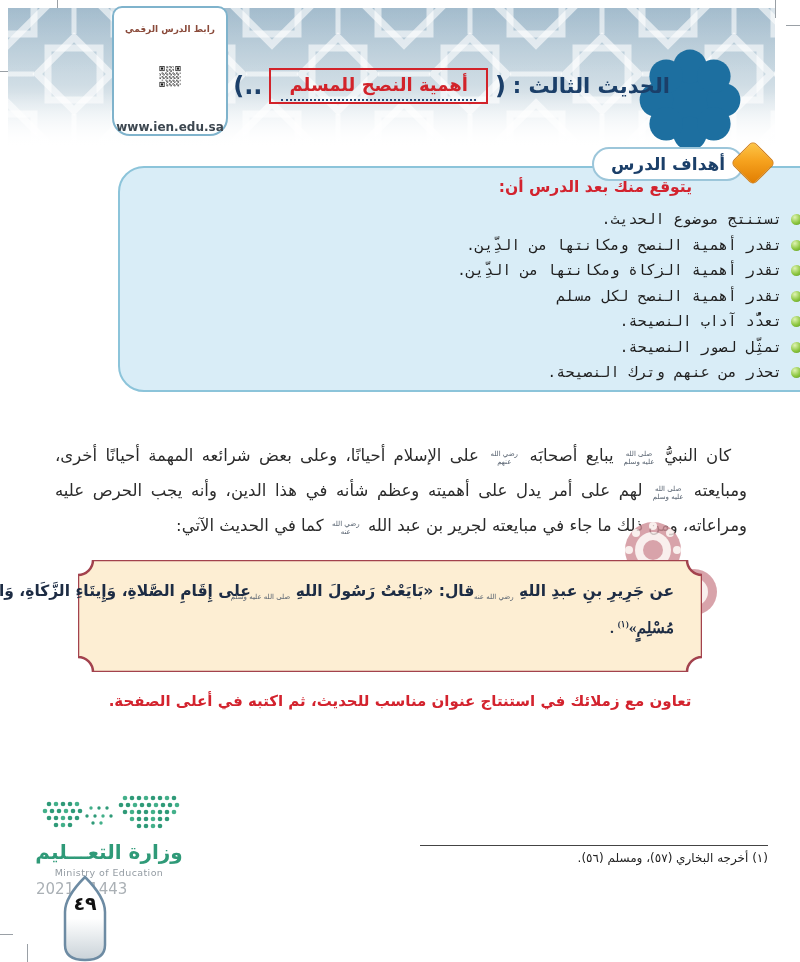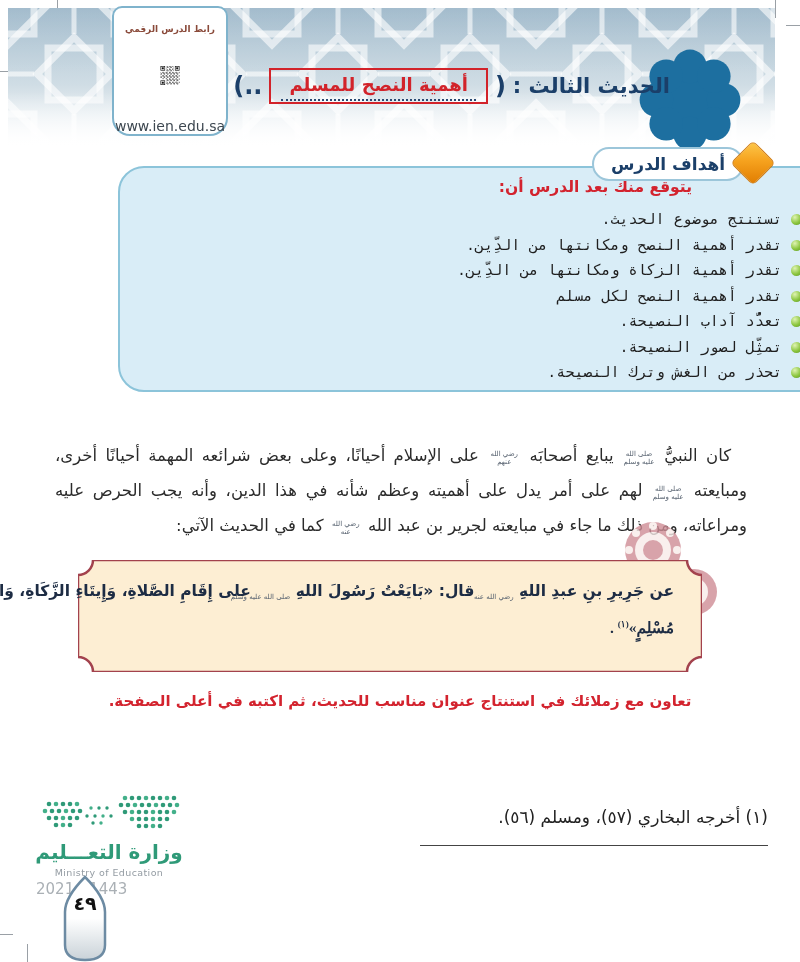--- a/index.html
+++ b/index.html
@@ -13,21 +13,21 @@
   .banner svg { display:block; }
 
   .rosette { position:absolute; left:634px; top:44px; width:112px; height:112px; }
 
   
   .qr-card { position:absolute; left:112px; top:6px; width:116px; height:130px;
              background:#fff; border:2px solid #7fb3cc; border-radius:10px 10px 18px 18px;
              display:flex; flex-direction:column; align-items:center; padding-top:16px; z-index:3;gap:28px; }
   .qr-label { font-size:9px; font-weight:bold; color:#8a4a3a; margin-bottom:4px; }
   .qr-box { width:66px; height:66px; }
-  .qr-url { font-size:14px; font-weight:normal; color:#3d4750; margin-top:5px; }
+  .qr-url { font-size:12px; font-weight:bold; color:#3d4750; margin-top:5px; }
 
   
   .title-row { position:absolute; left:240px; top:56px; width:430px; height:60px;
                display:flex; direction:rtl; align-items:center; justify-content:flex-start; gap:7px; z-index:2; }
   .title-text { font-size:21px; font-weight:bold; color:#1b3f69; white-space:nowrap; }
   .paren { font-size:24px; font-weight:bold; color:#1b3f69; }
   .answer-box { border:2px solid #d2232a; padding:4px 10px 7px; background:transparent; }
   .answer-text { font-size:18px; font-weight:bold; color:#d2232a;
                  border-bottom:2.5px dotted #2a4a73; padding:0 8px 4px; white-space:nowrap; }
 
@@ -64,22 +64,22 @@
   .hadith-line1 { text-align:justify; text-align-last:justify; white-space:nowrap; }
   .hadith-line2 { text-align:right;font-family:Liberation Serif, serif; }
   .hadith-text sup { font-size:9px; }
 
   
   .activity { position:absolute; left:60px; top:692px; width:680px; direction:rtl;
               text-align:center; font-size:15px; font-weight:bold; color:#d3232e; }
 
   
   .fn-line { position:absolute; left:420px; top:845px; width:348px; height:1px; background:#444; }
-  .footnote { position:absolute; left:400px; top:807px; width:368px; direction:rtl; text-align:right;
-              font-size:17px; color:#222; }
+  .footnote { position:absolute; left:400px; top:851px; width:368px; direction:rtl; text-align:right;
+              font-size:12px; color:#222; }
 
   
   .ministry { position:absolute; left:24px; top:794px; width:170px; z-index:1; }
   .logo-dots { display:block; margin:0 auto; }
   .ministry-ar { text-align:center; font-size:20px; font-weight:bold; color:#2f9a78; margin-top:2px; direction:rtl; }
   .ministry-en { text-align:center; font-size:9.5px; color:#949ca3; letter-spacing:.4px; margin-top:3px; }
   .edition { text-align:left; padding-left:12px; font-size:15px; color:#aab0b5; margin-top:2px; }
 
   .dome { position:absolute; left:56px; top:874px; width:58px; height:88px; z-index:2; }
   .dome-num { position:absolute; left:56px; top:892px; width:58px; text-align:center;
@@ -381,21 +381,21 @@
       <li>
         <span class="bullet"></span>
         <span class="obj-item-text">تعدُّد آداب النصيحة.</span>
       </li>
       <li>
         <span class="bullet"></span>
         <span class="obj-item-text">تمثِّل لصور النصيحة.</span>
       </li>
       <li>
         <span class="bullet"></span>
-        <span class="obj-item-text">تحذر من الغش وترك النصيحة.</span>
+        <span class="obj-item-text">تحذر من عنهم وترك النصيحة.</span>
       </li>
     </ul>
 </div>
 <div class="tab">
   <span class="tab-label">أهداف الدرس</span>
 </div>
 <div class="diamond"></div>
 
 <p class="intro" id="intro-p">كان النبيُّ <span class="medallion">صلى الله عليه وسلم</span> يبايع أصحابَه <span class="medallion">رضي الله عنهم</span> على الإسلام أحيانًا، وعلى بعض شرائعه المهمة أحيانًا أخرى، ومبايعته <span class="medallion">صلى الله عليه وسلم</span> لهم على أمر يدل على أهميته وعظم شأنه في هذا الدين، وأنه يجب الحرص عليه ومراعاته، ومن ذلك ما جاء في مبايعته لجرير بن عبد الله <span class="medallion">رضي الله عنه</span> كما في الحديث الآتي:</p>
 

